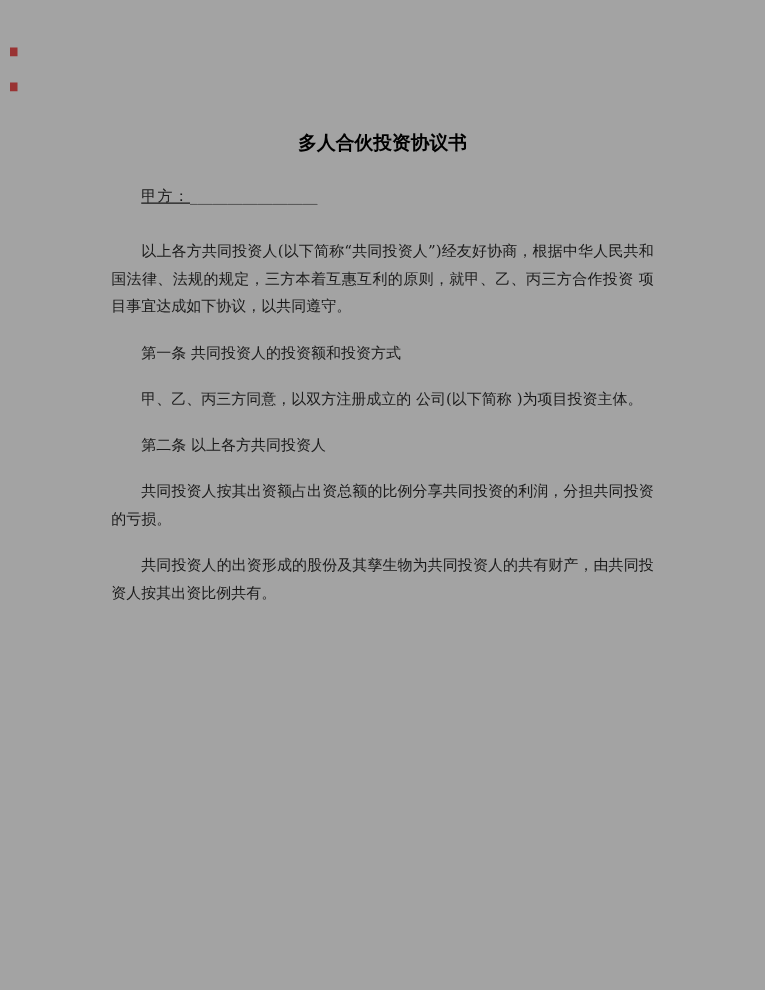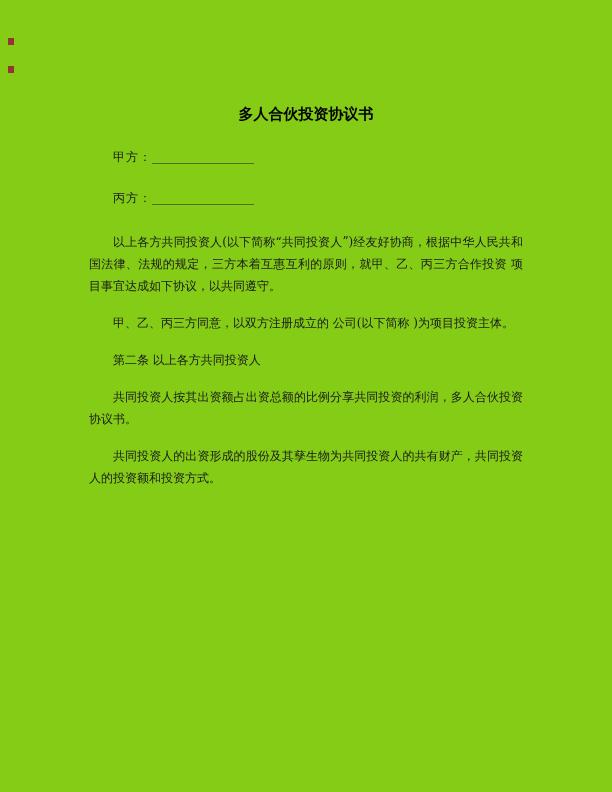--- a/index.html
+++ b/index.html
@@ -4,21 +4,21 @@
 <style>
   html, body {
     margin: 0;
     padding: 0;
     background: #ffffff;
   }
   .page {
     position: relative;
     width: 612px;
     height: 792px;
-    background: #84cc16;
+    background: #a3a3a3;
     overflow: hidden;
     font-family: "DejaVu Serif", "Liberation Serif", serif;
     color: #1a1a1a;
   }
   .corner-mark {
     position: absolute;
     left: 8px;
     width: 6px;
     height: 7px;
     background: #993333;
@@ -40,21 +40,21 @@
     margin: 0 0 26px 0;
     color: #000000;
   }
   .party-line {
     font-size: 12px;
     line-height: 16px;
     margin: 0 0 25px 0;
     text-indent: 2em;
     white-space: nowrap;
   }
-  .party-label { letter-spacing: 1px; }
+  .party-label { letter-spacing: 1px; text-decoration: underline; }
   .party-blank { letter-spacing: 0; font-style: italic; }
   .para {
     font-size: 12px;
     line-height: 22px;
     margin: 0 0 15px 0;
     text-indent: 2em;
     text-align: justify;
     word-break: break-all;
   }
 </style>
@@ -68,31 +68,29 @@
 
   <div class="content">
 
     <div class="doc-title">多人合伙投资协议书</div>
 
     <div class="party-line">
       <span class="party-label">甲方：</span><span class="party-blank">_________________</span>
     </div>
 
 
-    <div class="party-line">
-      <span class="party-label">丙方：</span><span class="party-blank">_________________</span>
-    </div>
 
     <p class="para">以上各方共同投资人(以下简称“共同投资人”)经友好协商，根据中华人民共和国法律、法规的规定，三方本着互惠互利的原则，就甲、乙、丙三方合作投资 项目事宜达成如下协议，以共同遵守。</p>
 
+    <p class="para">第一条 共同投资人的投资额和投资方式</p>
 
     <p class="para">甲、乙、丙三方同意，以双方注册成立的 公司(以下简称 )为项目投资主体。</p>
 
 
     <p class="para">第二条 以上各方共同投资人</p>
 
-    <p class="para">共同投资人按其出资额占出资总额的比例分享共同投资的利润，多人合伙投资协议书。</p>
+    <p class="para">共同投资人按其出资额占出资总额的比例分享共同投资的利润，分担共同投资的亏损。</p>
 
 
-    <p class="para">共同投资人的出资形成的股份及其孳生物为共同投资人的共有财产，共同投资人的投资额和投资方式。</p>
+    <p class="para">共同投资人的出资形成的股份及其孳生物为共同投资人的共有财产，由共同投资人按其出资比例共有。</p>
 
   </div>
 </div>
 
 </body></html>

